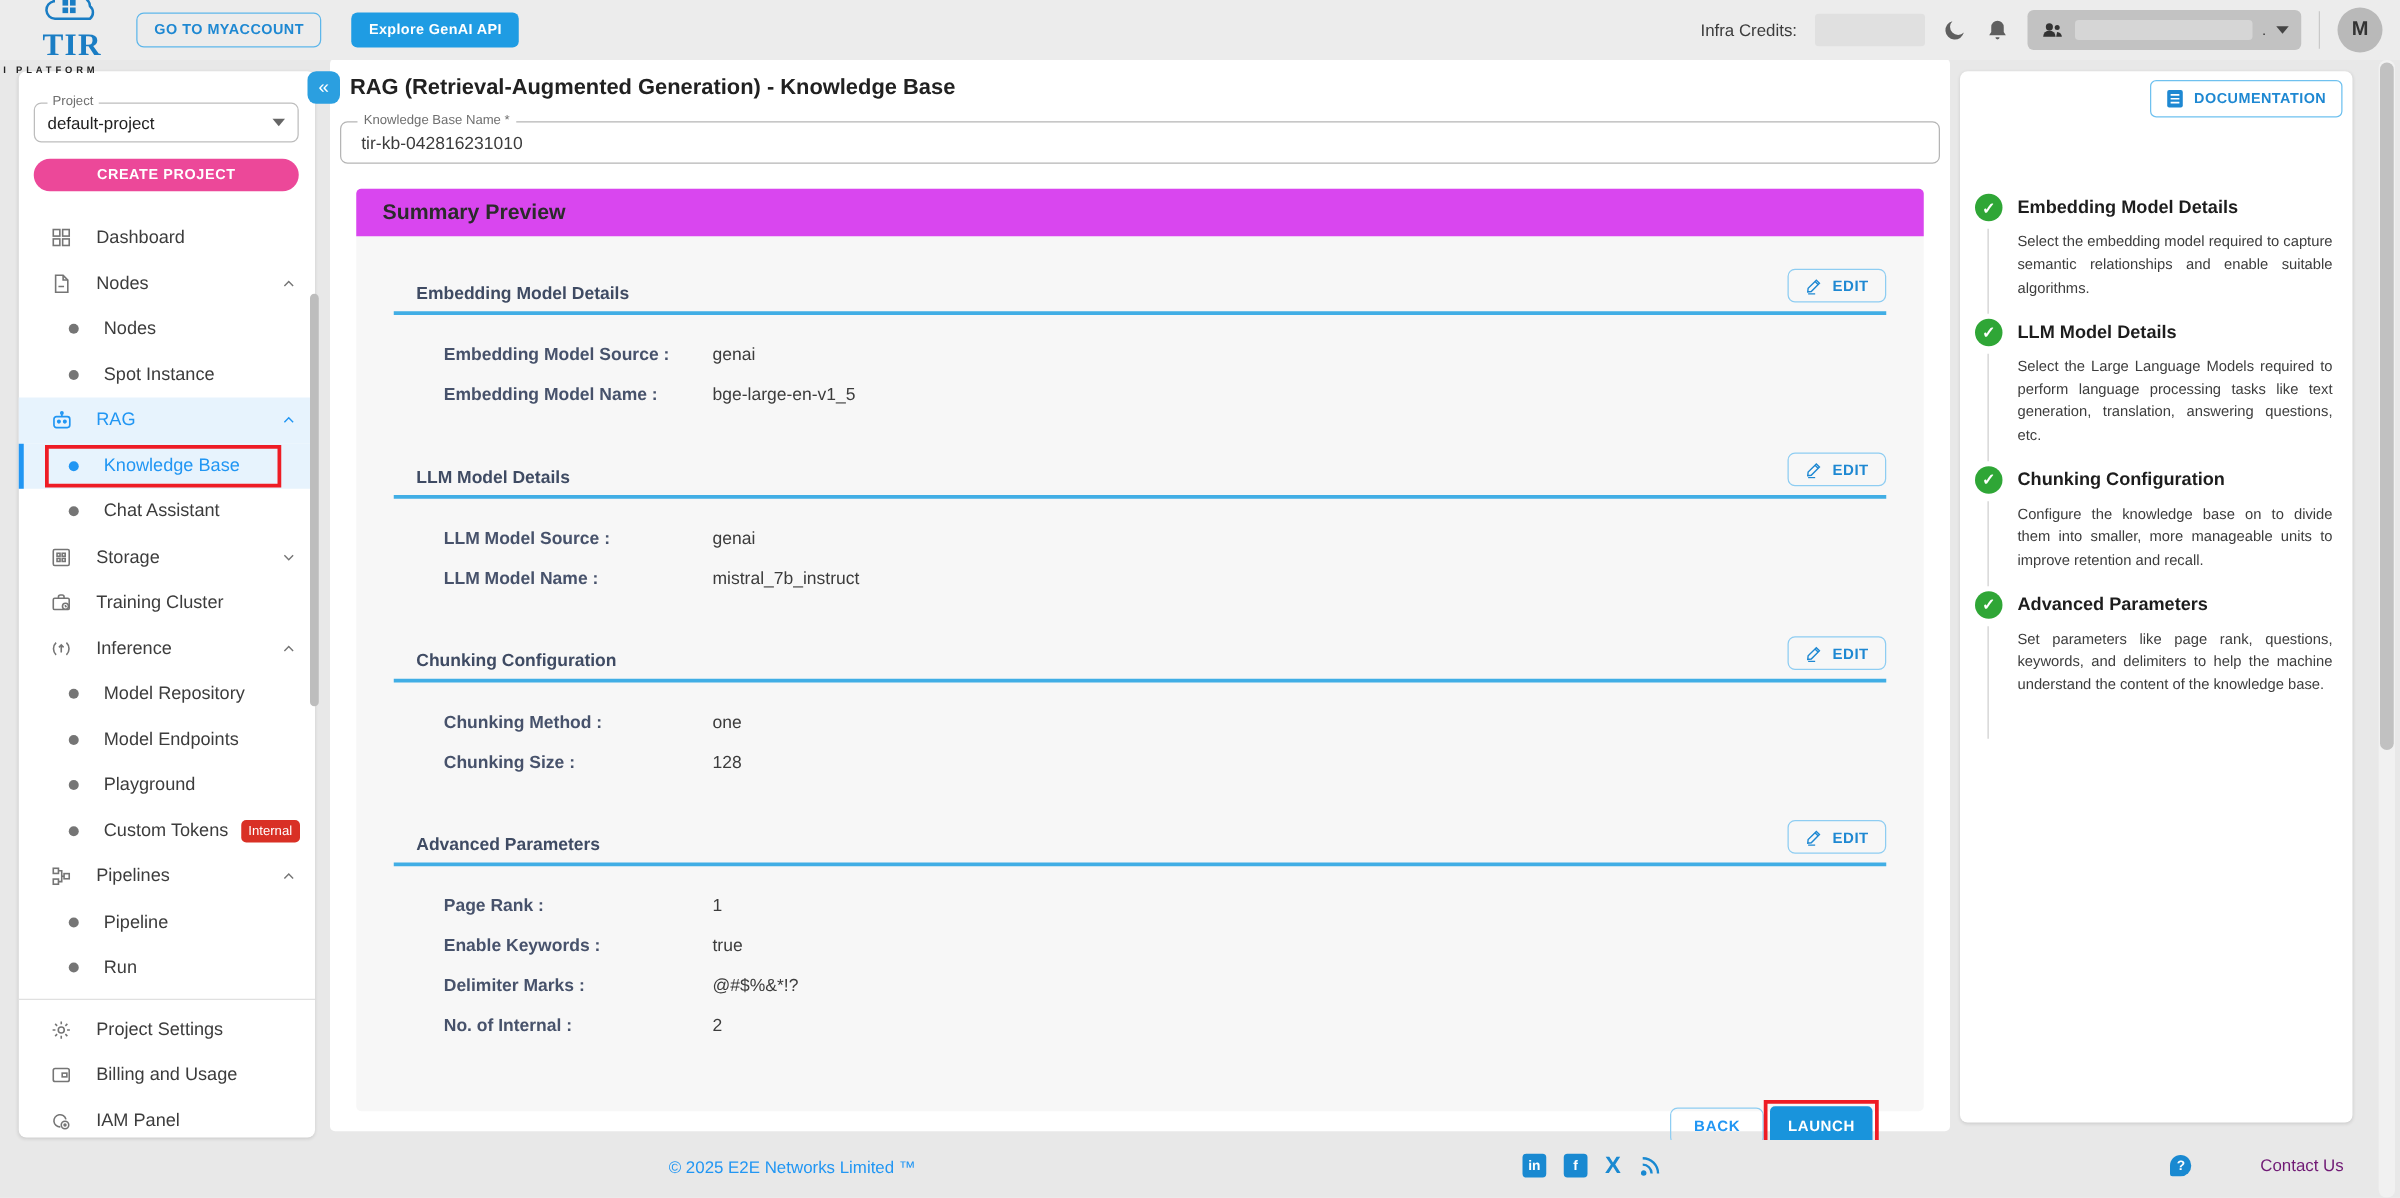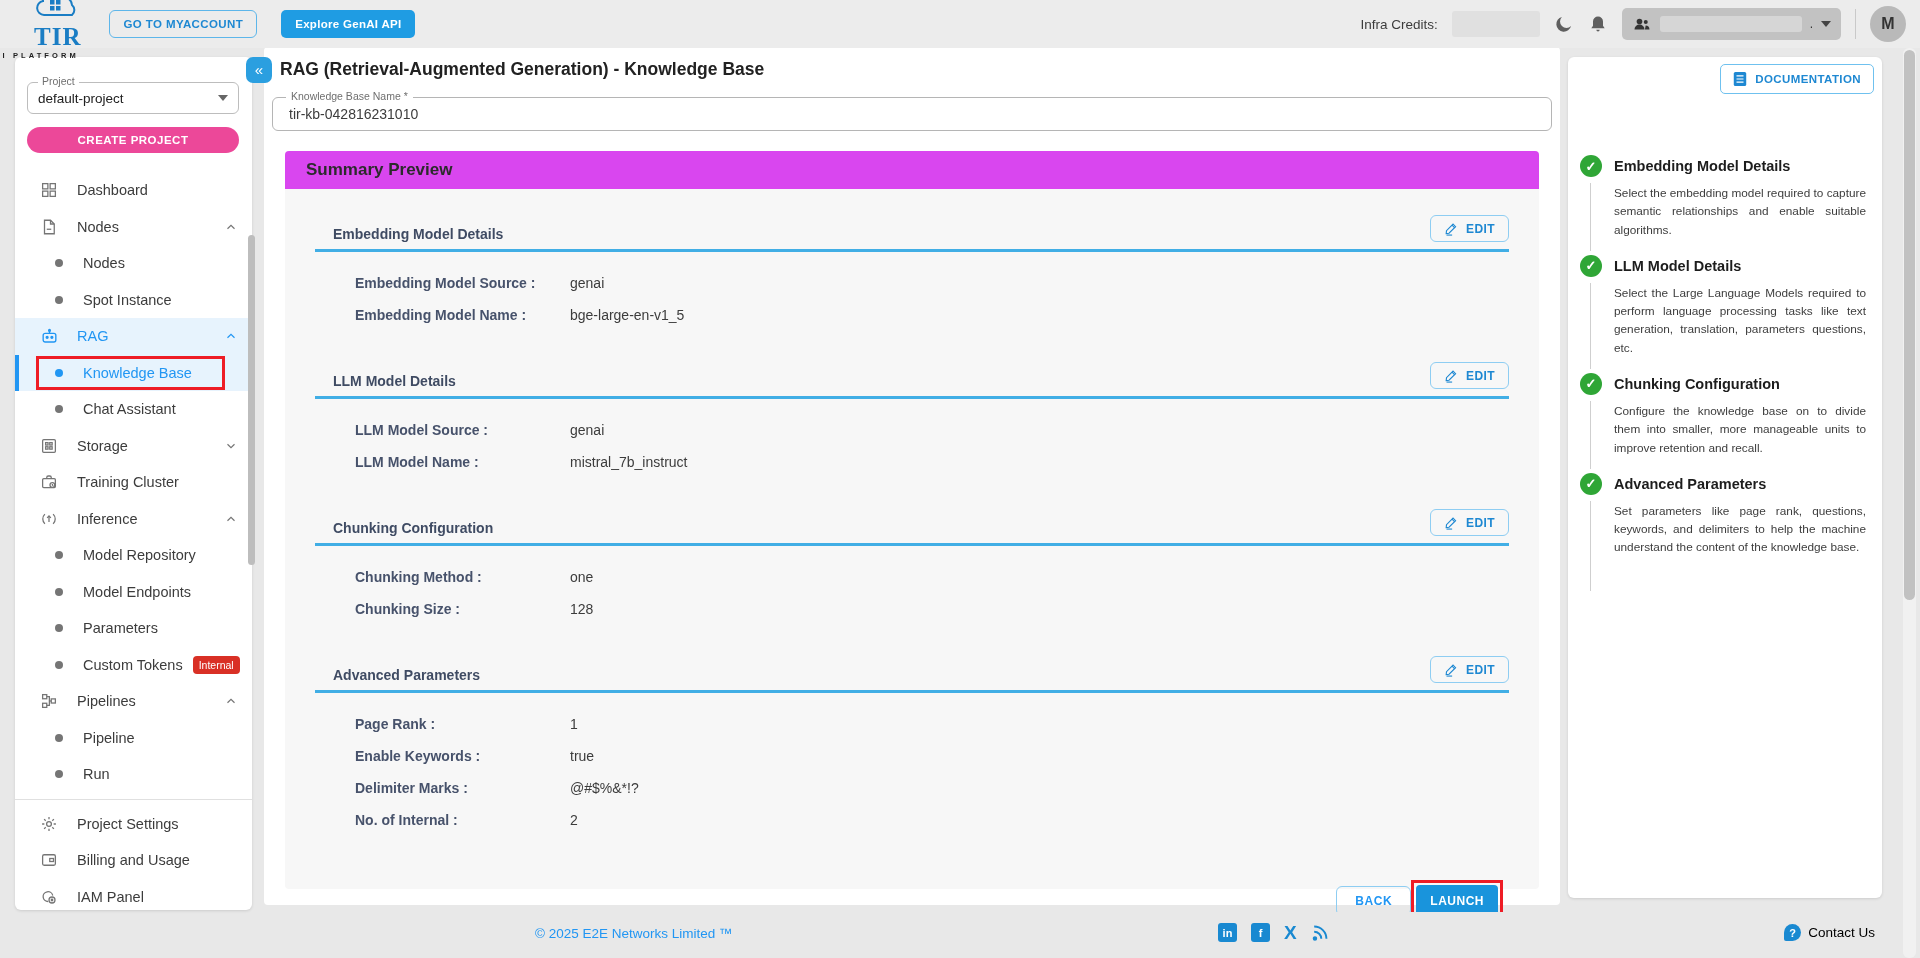--- a/index.html
+++ b/index.html
@@ -89,21 +89,21 @@
   .step-desc { margin-top:7px; font-size:11.8px; color:#3d3d3d; line-height:1.55; text-align:justify; }
 
   
   .footer { position:absolute; left:0; top:912px; width:1920px; height:46px; background:#e8e8e8; }
   .copyright { position:absolute; left:535px; top:14px; font-size:13.5px; color:#2196f3; }
   .socials { position:absolute; left:1218px; top:11px; display:flex; align-items:center; gap:14px; }
   .soc-sq { width:19px; height:19px; border-radius:3px; background:#1989d1; color:#fff; display:flex; align-items:center; justify-content:center; font-size:11px; font-weight:bold; cursor:pointer; }
   .soc-x { color:#1989d1; font-size:19px; font-weight:bold; cursor:pointer; line-height:19px; }
   .contact { position:absolute; right:45px; top:12px; display:flex; align-items:center; gap:7px; cursor:pointer; }
   .contact .qmark { width:17px; height:17px; border-radius:50% 50% 50% 2px; background:#1989d1; color:#fff; font-size:11px; font-weight:bold; display:flex; align-items:center; justify-content:center; }
-  .contact .ctext { font-size:13.5px; color:#000000; }
+  .contact .ctext { font-size:13.5px; color:#701a75;margin-left:48px; }
 
   
   .page-scroll { position:absolute; right:4px; top:48px; width:13px; height:910px; background:#f1f1f1; border-radius:6px; }
   .page-scroll .thumb { position:absolute; left:1px; top:2px; width:11px; height:550px; background:#c1c1c1; border-radius:6px; }
 
   svg { display:block; }
 </style>
 </head>
 <body>
 
@@ -271,21 +271,21 @@
       <div class="nav-sub">
         <span class="bullet"></span>
         <span class="nav-lab">Model Repository</span>
       </div>
       <div class="nav-sub">
         <span class="bullet"></span>
         <span class="nav-lab">Model Endpoints</span>
       </div>
       <div class="nav-sub">
         <span class="bullet"></span>
-        <span class="nav-lab">Parameters</span>
+        <span class="nav-lab">Playground</span>
       </div>
       <div class="nav-sub">
         <span class="bullet"></span>
         <span class="nav-lab">Custom Tokens</span>
         <span class="int-badge">Internal</span>
       </div>
       <div class="nav-item">
         <span class="nav-ic">
             <svg viewBox="0 0 24 24" width="18" height="18" fill="none" stroke="#757575" stroke-width="1.7">
               <rect x="3.5" y="3.5" width="5.5" height="5.5"></rect>
@@ -476,21 +476,21 @@
       <div class="step">
         <span class="chk">✓</span>
         <span class="vline"></span>
         <div class="step-title">Embedding Model Details</div>
         <div class="step-desc">Select the embedding model required to capture semantic relationships and enable suitable algorithms.</div>
       </div>
       <div class="step">
         <span class="chk">✓</span>
         <span class="vline"></span>
         <div class="step-title">LLM Model Details</div>
-        <div class="step-desc">Select the Large Language Models required to perform language processing tasks like text generation, translation, parameters questions, etc.</div>
+        <div class="step-desc">Select the Large Language Models required to perform language processing tasks like text generation, translation, answering questions, etc.</div>
       </div>
       <div class="step">
         <span class="chk">✓</span>
         <span class="vline"></span>
         <div class="step-title">Chunking Configuration</div>
         <div class="step-desc">Configure the knowledge base on to divide them into smaller, more manageable units to improve retention and recall.</div>
       </div>
       <div class="step">
         <span class="chk">✓</span>
         <span class="vline" style="bottom:-34px;"></span>

